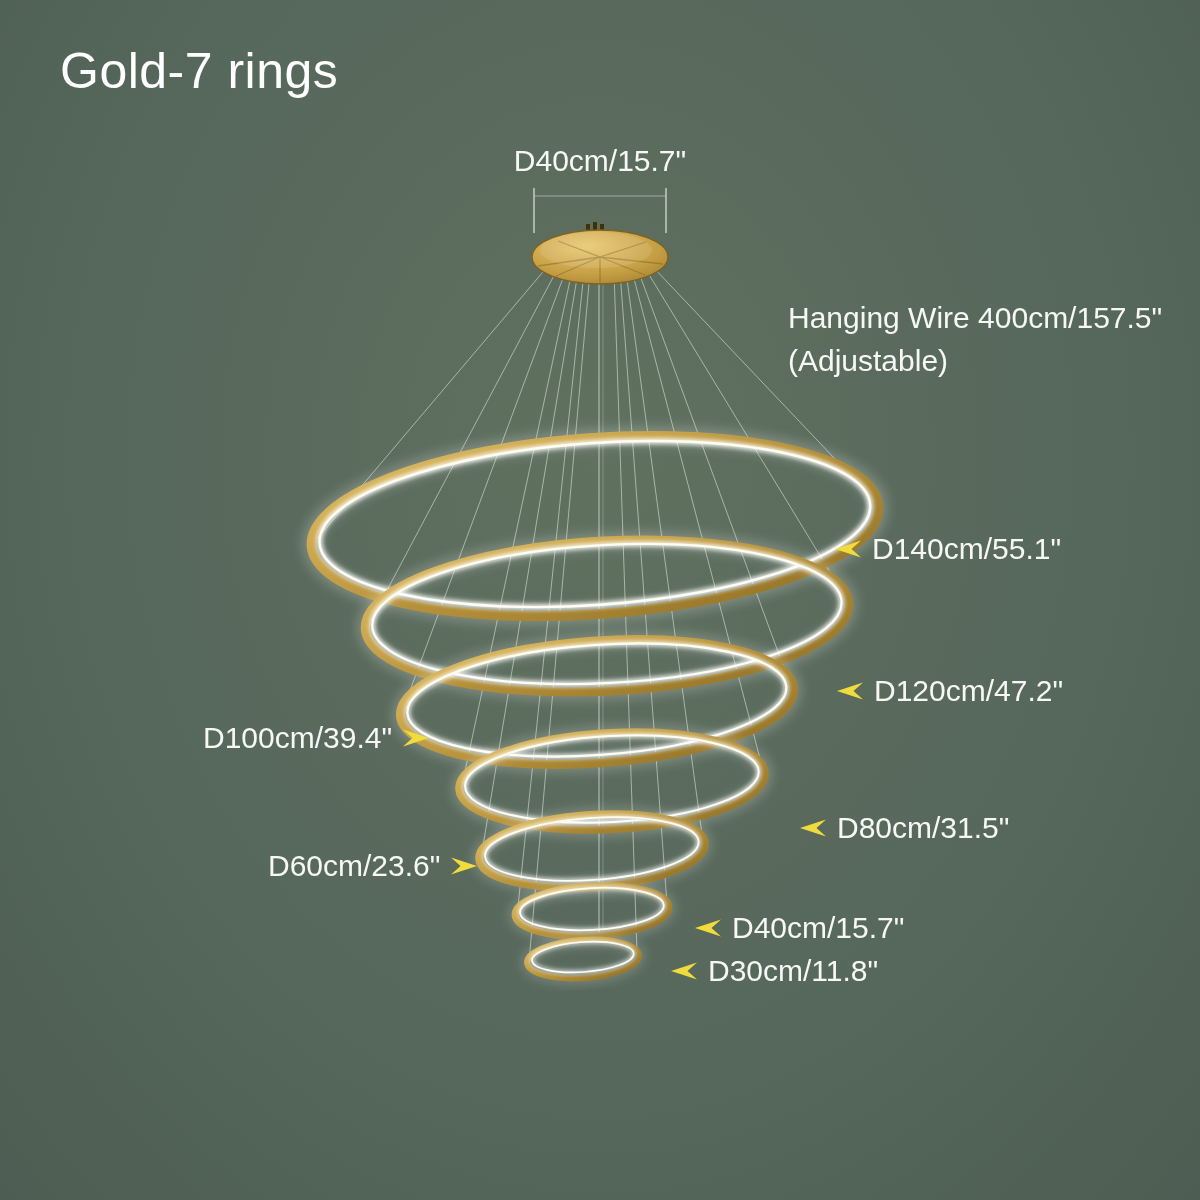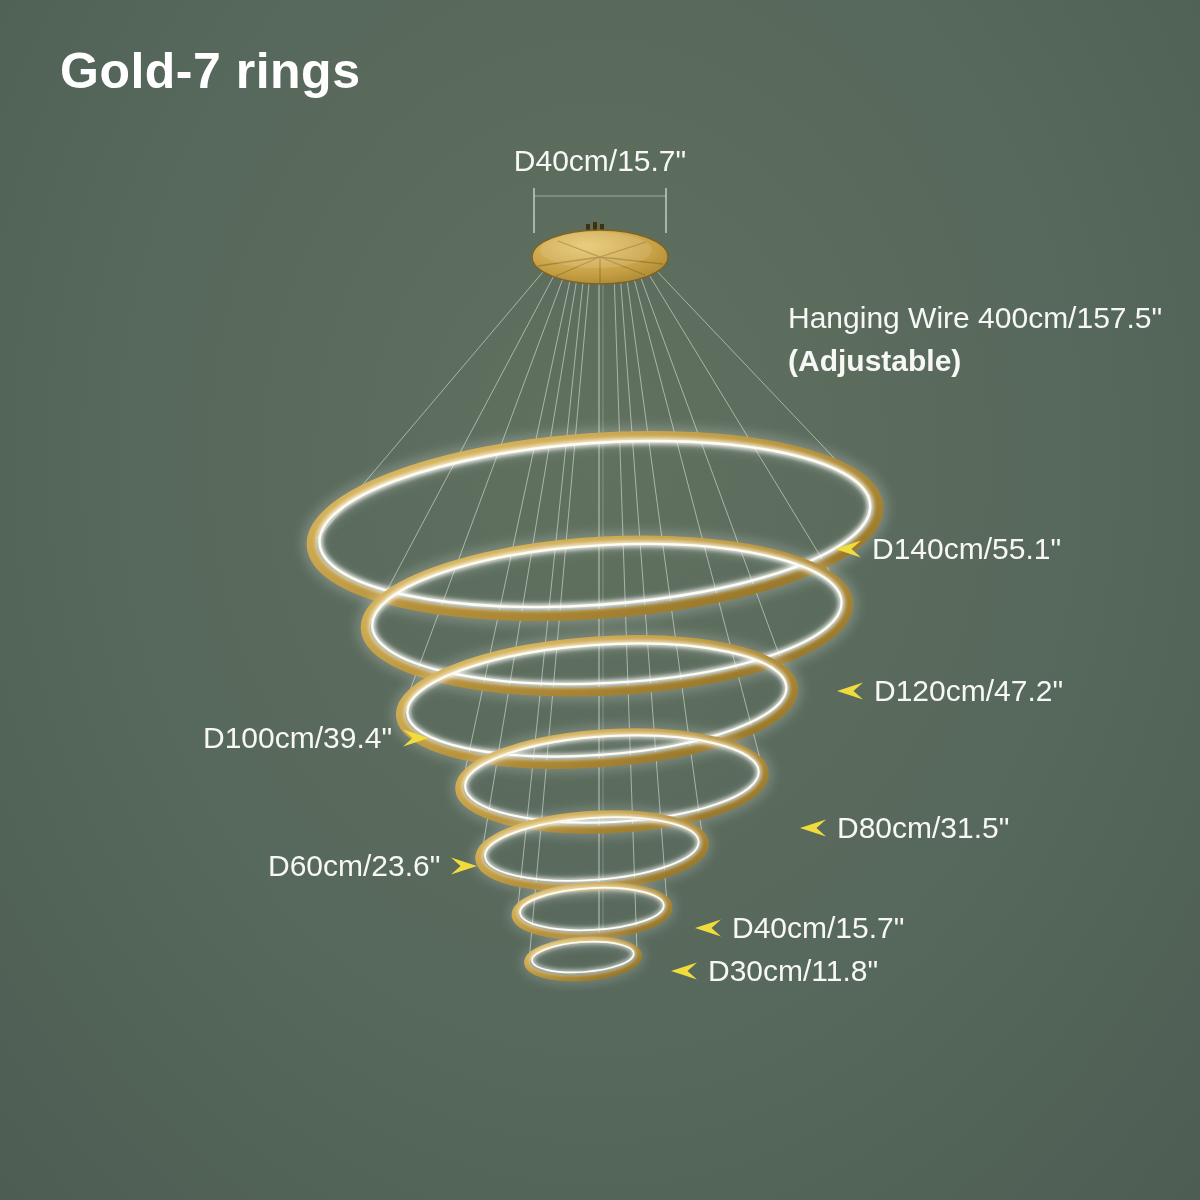--- a/index.html
+++ b/index.html
@@ -9,30 +9,30 @@
     background:#57675c;
     overflow:hidden;
   }
   .stage{
     position:relative; width:1200px; height:1200px;
     background: radial-gradient(ellipse at 50% 38%, #60715f 0%, #57685c 55%, #4d5d53 100%);
     overflow:hidden;
   }
   .title{
     position:absolute; left:60px; top:42px;
-    font-size:50px; font-weight:bold; color:#ffffff; letter-spacing:0.5px;
+    font-size:50px; font-weight:normal; color:#ffffff; letter-spacing:0.5px;
   }
   .lbl{
     position:absolute; color:#f7f8f5; font-size:30px; line-height:36px;
     white-space:nowrap; display:flex; align-items:center; gap:10px;
   }
   .lbl .arrow{ display:inline-flex; align-items:center; }
   .lbl-canopy{ left:600px; top:143px; transform:translateX(-50%); }
   .lbl-hw1{ left:788px; top:300px; }
-  .lbl-hw2{ left:788px; top:343px;font-weight:bold; }
+  .lbl-hw2{ left:788px; top:343px; }
   .lbl-d140{ left:834px; top:531px; }
   .lbl-d120{ left:836px; top:673px; }
   .lbl-d100{ left:203px; top:720px; }
   .lbl-d80 { left:799px; top:810px; }
   .lbl-d60 { left:268px; top:848px; }
   .lbl-d40 { left:694px; top:910px; }
   .lbl-d30 { left:670px; top:953px; }
   svg.draw{ position:absolute; left:0; top:0; }
 </style>
 </head>

